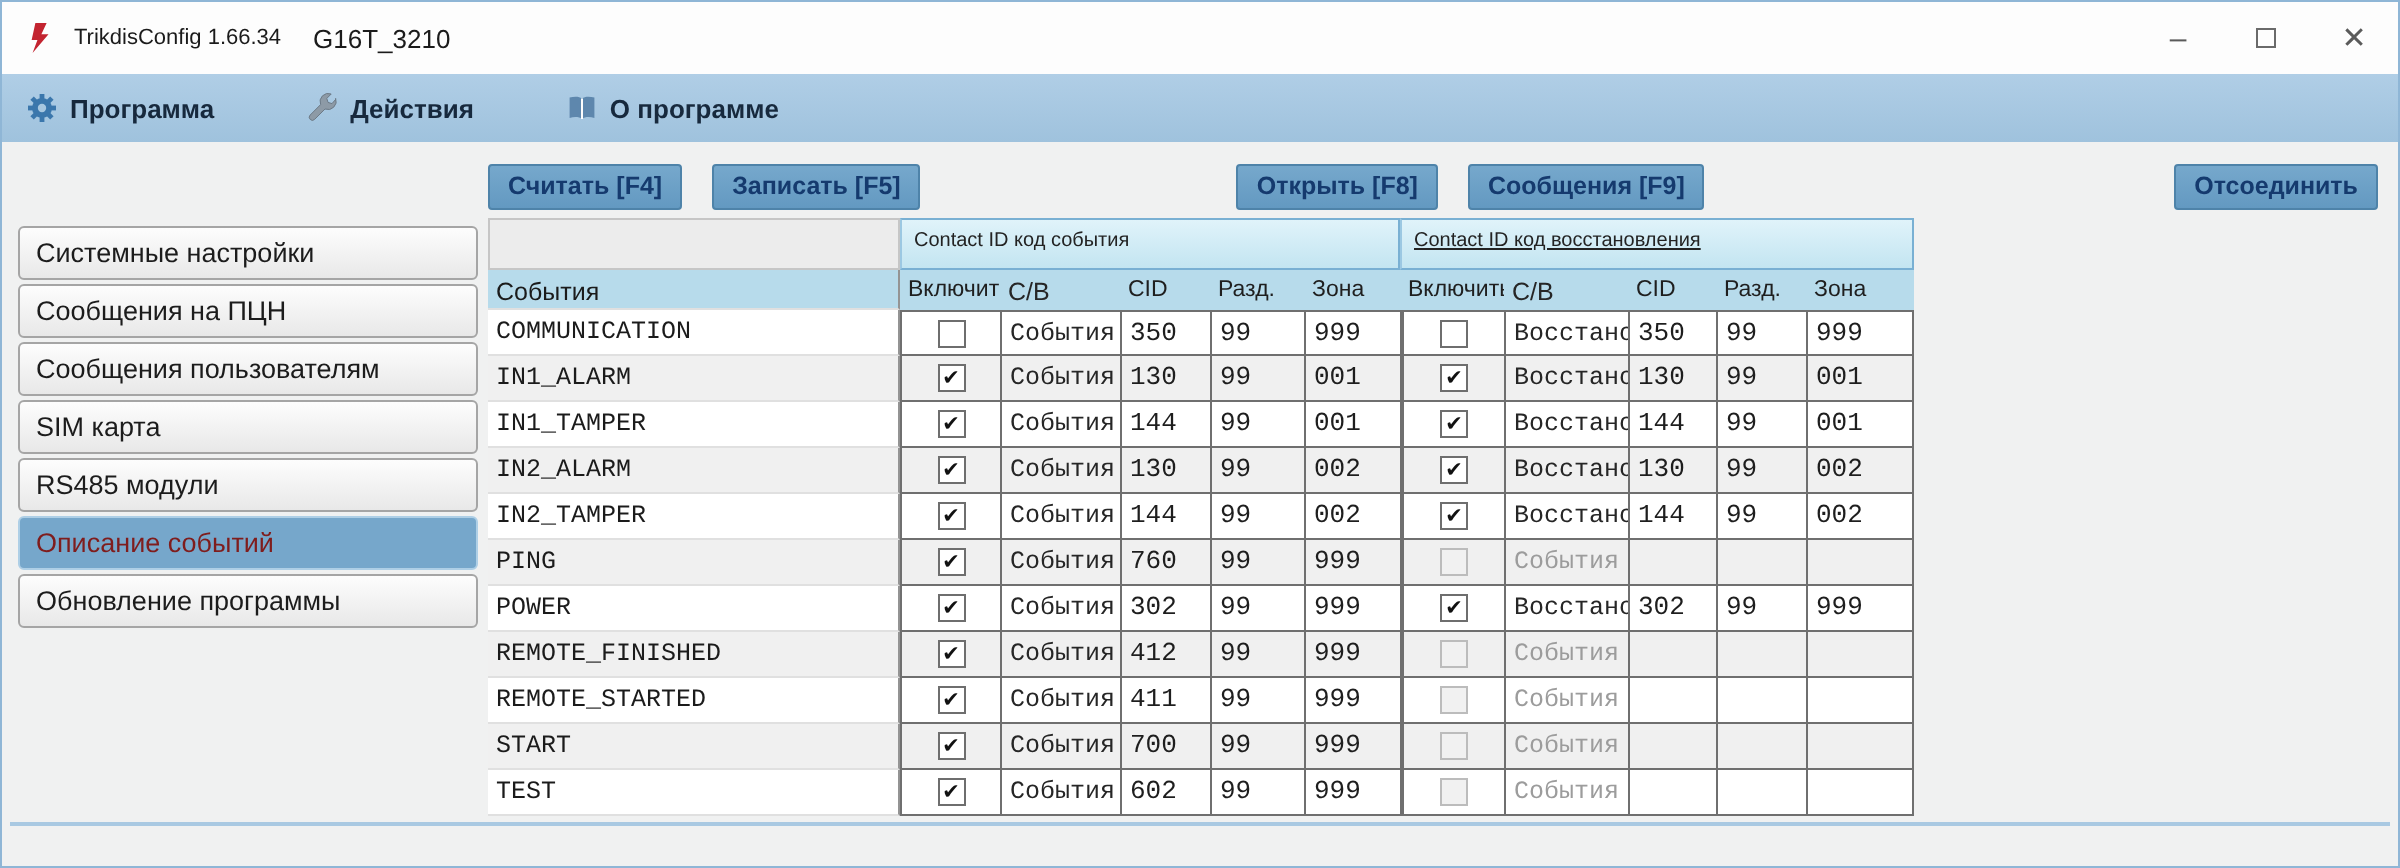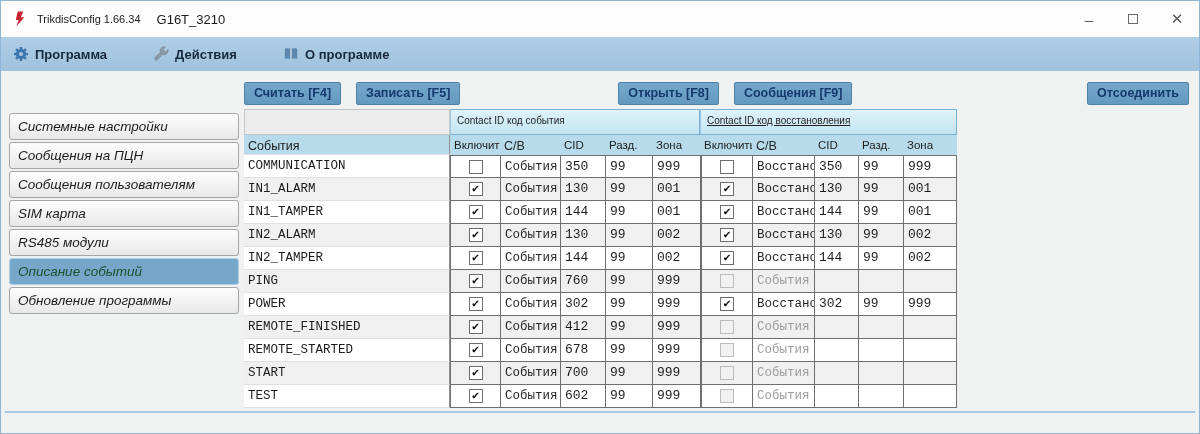--- a/index.html
+++ b/index.html
@@ -28,23 +28,23 @@
     font-family: "Liberation Sans", sans-serif;
   }
   .sp1 { width: 15px; } .sp2 { width: 158px; }
   .pushright { margin-left: auto; }
   
   .content { height: 301px; display: flex; padding-left: 8px; }
   .sidebar { width: 230px; padding-top: 4px; }
   .sbitem {
     height: 27px; margin-bottom: 2px; background: linear-gradient(#fdfdfd, #e8e8e8);
     border: 1px solid #a5a5a5; border-radius: 3px; display: flex; align-items: center;
-    padding-left: 8px; font-size: 13.5px; color: #1c1c1c; white-space: nowrap; overflow: hidden; cursor: default; font-style: italic;
+    padding-left: 8px; font-size: 13.5px; color: #1c1c1c; white-space: nowrap; overflow: hidden; cursor: default;
   }
-  .sbitem.selected { background: #76a7cb; border-color: #aecfe6; color: #14532d; }
+  .sbitem.selected { background: #76a7cb; border-color: #aecfe6; color: #7f1d1d; }
   
   .main { margin-left: 5px; padding-top: 0; }
   .grow { display: flex; height: 26px; align-items: stretch; }
   .ghempty { width: 206px; background: #ececec; border: 1px solid #c6c6c6; }
   .gh { background: linear-gradient(#e0f3fa, #c3e5f1); border: 1px solid #79b0d3; border-left-color: #9cc8e2;
         font-size: 10px; color: #232323; padding: 5px 0 0 6px; white-space: nowrap; overflow: hidden; }
   .gh1 { width: 250px; } .gh2 { width: 257px; text-decoration: underline; }
   .hrow { display: flex; height: 20px; background: #b7dbeb; }
   .hcell { font-size: 11.5px; color: #1f1f1f; padding: 4px 0 0 4px; white-space: nowrap; overflow: hidden; }
   .rows { background: #22c55e; font-family: Liberation Mono, monospace; }
@@ -300,21 +300,21 @@
     <div class="cell dcell num c9 dis"></div>
     <div class="cell dcell num c10 dis"></div>
     <div class="cell dcell num c11 dis"></div>
   </div>
           <div class="row">
     <div class="cell c1">REMOTE_STARTED</div>
     <div class="cell dcell c2">
               <span class="cb checked"></span>
             </div>
     <div class="cell dcell c3">События</div>
-    <div class="cell dcell num c4">678</div>
+    <div class="cell dcell num c4">411</div>
     <div class="cell dcell num c5">99</div>
     <div class="cell dcell num c6">999</div>
     <div class="cell dcell c7 dis">
               <span class="cb"></span>
             </div>
     <div class="cell dcell c8 dis">События</div>
     <div class="cell dcell num c9 dis"></div>
     <div class="cell dcell num c10 dis"></div>
     <div class="cell dcell num c11 dis"></div>
   </div>

